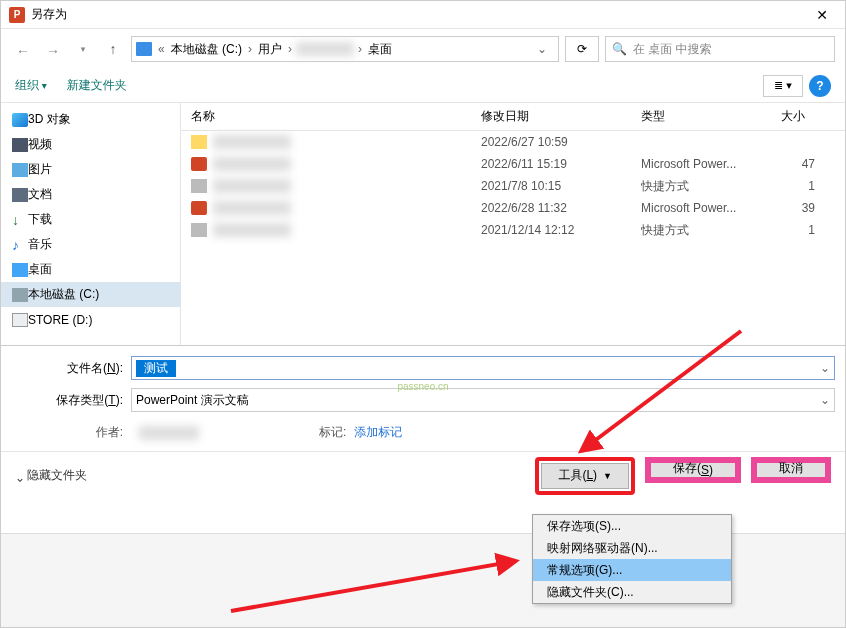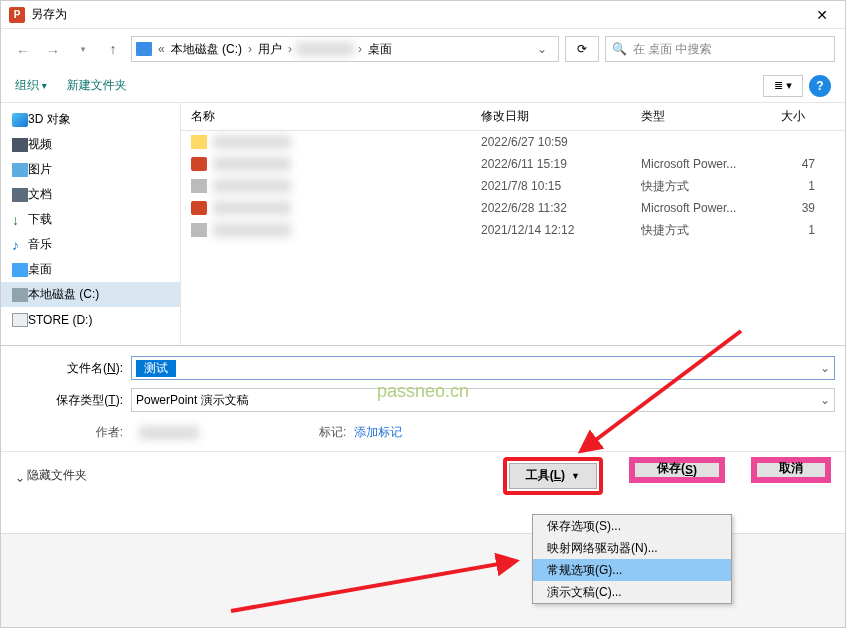--- a/index.html
+++ b/index.html
@@ -67,32 +67,32 @@
 .fr-size { flex: 1; text-align: right; padding-right: 30px; color: #555; }
 
 
 .form-area { border-top: 1px solid #ccc; padding: 10px 10px 0 10px; }
 .form-row { display: flex; align-items: center; margin-bottom: 8px; }
 .form-label { width: 120px; text-align: right; padding-right: 8px; }
 .underline { text-decoration: underline; }
 .form-input { flex: 1; height: 24px; border: 1px solid #7a9fd4; padding: 0 4px; display: flex; align-items: center; background: #fff; position: relative; }
 .input-selected { background: #0078d7; color: #fff; padding: 0 8px; }
 .form-input .drop { position: absolute; right: 4px; color: #666; }
-.watermark { position: absolute; left: 50%; top: 380px; transform: translateX(-50%); color: #b0d080; font-size: 18px; pointer-events: none; }
+.watermark { position: absolute; left: 50%; top: 380px; transform: translateX(-50%); color: #b0d080; font-size: 10px; pointer-events: none; }
 .meta-row { display: flex; padding: 4px 0 10px 0; }
 .meta-item { display: flex; align-items: center; gap: 8px; }
 .meta-label { width: 120px; text-align: right; padding-right: 8px; color: #555; }
 .meta-blur { filter: blur(4px); background: #ddd; width: 60px; height: 14px; }
 .meta-link { color: #1e6fd6; cursor: pointer; }
 
 
 .bottom-bar { height: 48px; border-top: 1px solid #e5e5e5; display: flex; align-items: center; padding: 0 14px; }
 .hide-folders { color: #333; cursor: pointer; }
 .hide-folders::before { content: "⌃ "; display: inline-block; transform: rotate(180deg) translateY(-2px); margin-right: 2px; }
-.bottom-right { margin-left: auto; display: flex; gap: 26px; position: relative; font-weight: bold; }
+.bottom-right { margin-left: auto; display: flex; gap: 10px; position: relative; }
 .btn { height: 26px; padding: 0 22px; border: 6px solid #ec4899; background: #e1e1e1; cursor: pointer; display: flex; align-items: flex-end; }
 .tools-wrap { border: 4px solid #ed1c24; border-radius: 4px; padding: 2px; }
 .tools-btn { height: 26px; padding: 0 16px; border: 1px solid #adadad; background: #e1e1e1; cursor: pointer; display: flex; align-items: center; gap: 6px; }
 
 
 .dropdown { position: absolute; left: 531px; top: 513px; width: 200px; background: #f0f0f0; border: 1px solid #a0a0a0; box-shadow: 2px 2px 4px rgba(0,0,0,0.2); }
 .dd-item { height: 22px; padding: 0 14px; display: flex; align-items: center; cursor: pointer; }
 .dd-item.highlighted { background: #90c8f6; }
 
 
@@ -289,21 +289,21 @@
     <div class="btn">取消</div>
   </div>
 </div>
 
 <div class="gray-below"></div>
 
 <div class="dropdown" id="ddmenu">
     <div class="dd-item">保存选项(S)...</div>
     <div class="dd-item">映射网络驱动器(N)...</div>
     <div class="dd-item highlighted">常规选项(G)...</div>
-    <div class="dd-item">演示文稿(C)...</div>
+    <div class="dd-item">隐藏文件夹(C)...</div>
   </div>
 
 <svg class="arrow" style="left:0;top:0;width:846px;height:628px;">
   <defs>
     <marker id="ah" markerWidth="6" markerHeight="6" refX="5" refY="3" orient="auto">
       <path d="M0,0 L6,3 L0,6 Z" class="arrow-head"></path>
     </marker>
   </defs>
   <line x1="740" y1="330" x2="580" y2="450" class="arrow-line" marker-end="url(#ah)"></line>
   <line x1="230" y1="610" x2="515" y2="560" class="arrow-line" marker-end="url(#ah)"></line>

